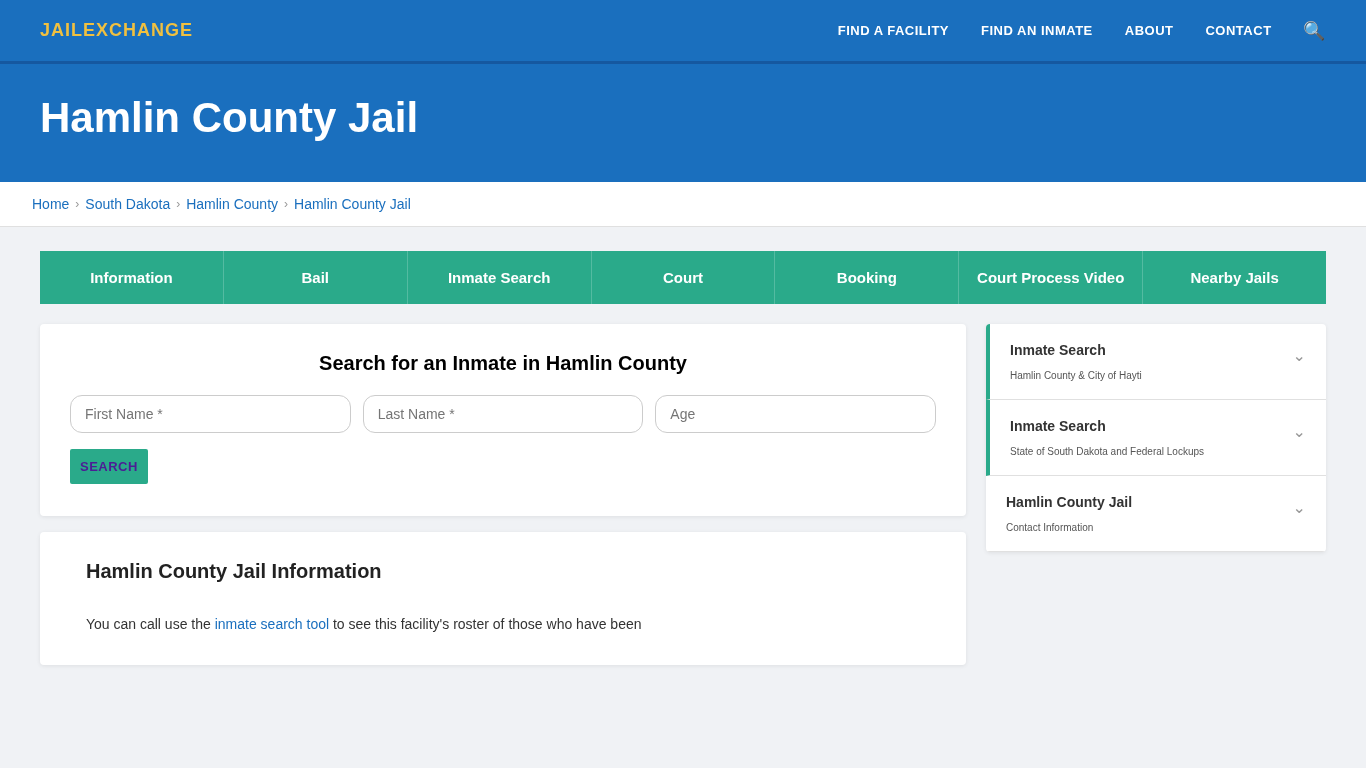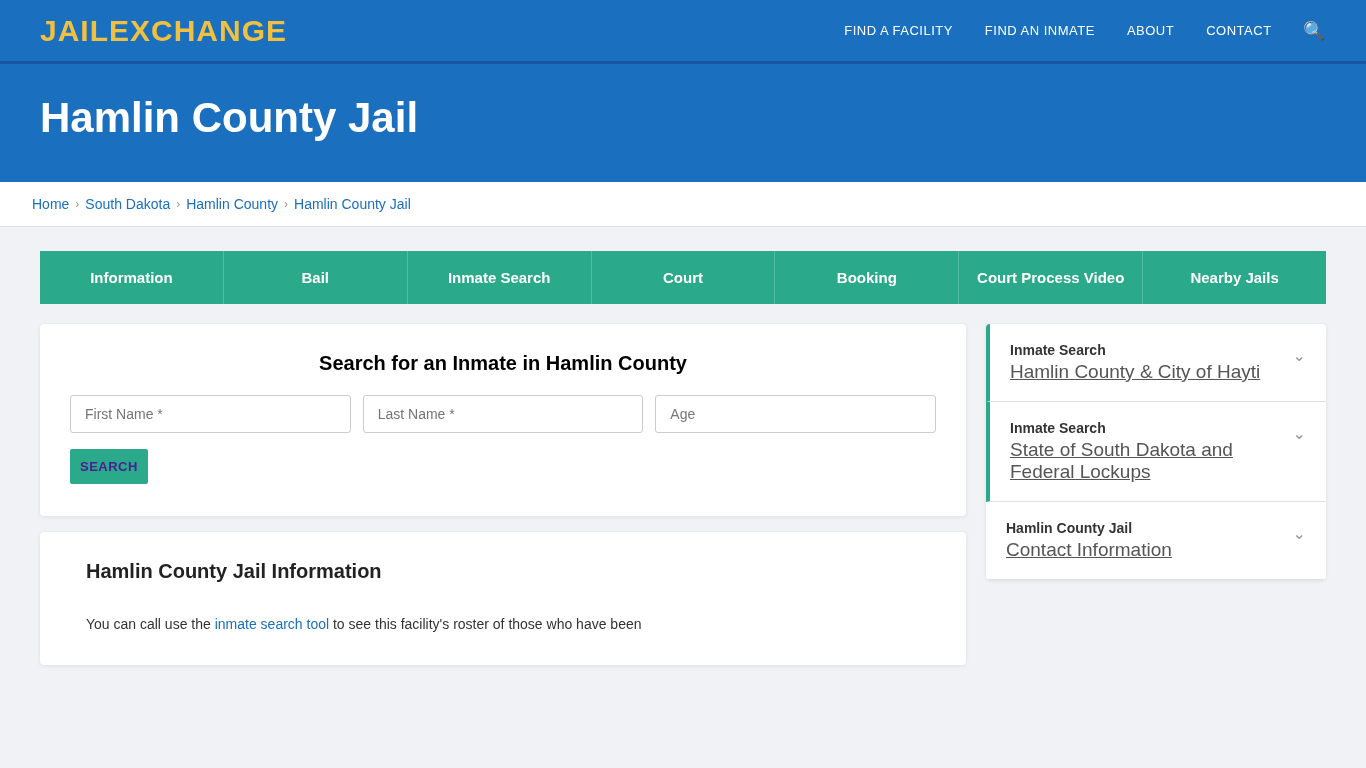--- a/index.html
+++ b/index.html
@@ -9,37 +9,37 @@
     .header {
       background: #1a6fbe;
       display: flex;
       align-items: center;
       justify-content: space-between;
       padding: 0 40px;
       height: 64px;
       border-bottom: 3px solid #1558a0;
     }
     .logo {
-      font-size: 30px;
+      font-size: 18px;
       font-weight: 900;
       color: white;
       letter-spacing: 1px;
       text-transform: uppercase;
     }
     .logo span { color: #f0c040; }
     .nav {
       display: flex;
       align-items: center;
       gap: 32px;
     }
     .nav a {
       color: white;
       text-decoration: none;
       font-size: 13px;
-      font-weight: 400;
+      font-weight: 700;
       letter-spacing: 0.5px;
       text-transform: uppercase;
       cursor: pointer;
     }
     .search-icon-btn {
       color: white;
       font-size: 18px;
       cursor: pointer;
       background: none;
       border: none;
@@ -135,21 +135,21 @@
     }
     .search-form {
       display: flex;
       gap: 12px;
       flex-wrap: wrap;
       align-items: center;
       margin-bottom: 16px;
     }
     .search-form input, .search-form select {
       border: 1px solid #ccc;
-      border-radius: 3px;
+      border-radius: 12px;
       padding: 10px 14px;
       font-size: 14px;
       color: #555;
       outline: none;
     }
     .search-form input { flex: 1; min-width: 130px; }
     .search-form select { width: 160px; }
     .search-btn {
       background: #2aaa8a;
       color: #4c1d95;
@@ -209,24 +209,23 @@
     .sidebar-item.accent {
       border-left: 4px solid #2aaa8a;
     }
     .sidebar-item-text {}
     .sidebar-item-title {
       font-size: 14px;
       font-weight: 700;
       color: #333;
     }
     .sidebar-item-sub {
-      font-size: 19px;
+      font-size: 10px;
       color: #555;
-      margin-top: 3px;
-      text-decoration: underline;
+      margin-top: 12px;
     }
     .chevron {
       color: #999;
       font-size: 16px;
       margin-top: 4px;
     }
   </style>
 </head>
 <body>
 

